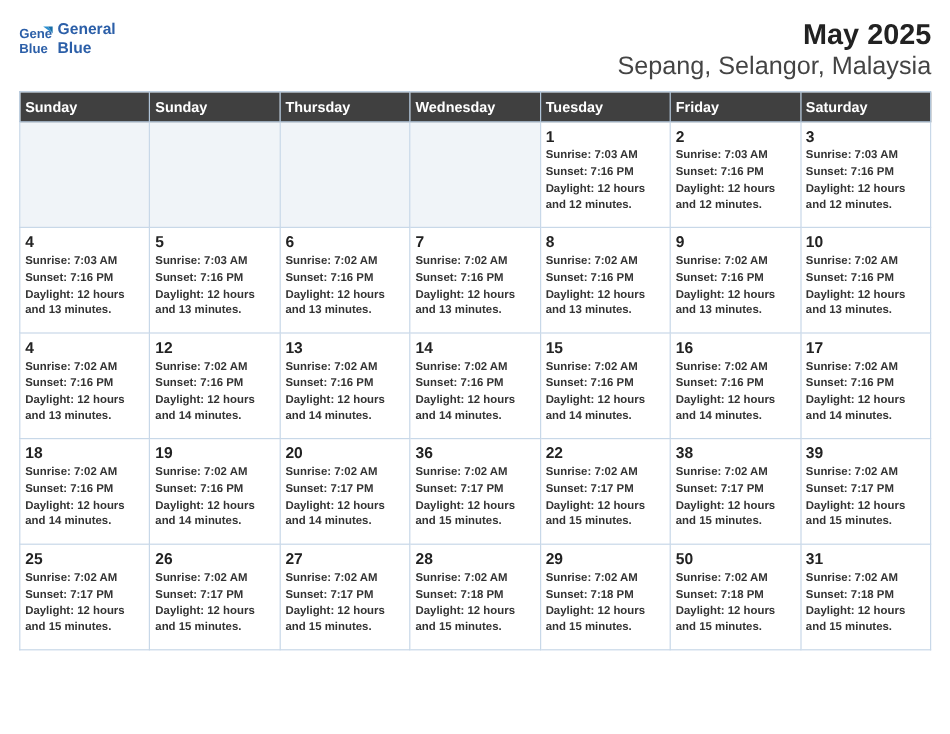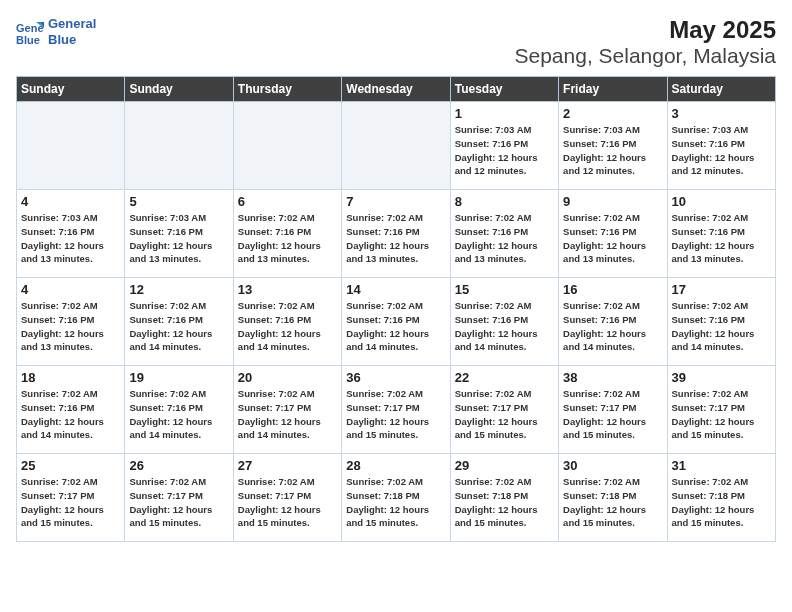--- a/index.html
+++ b/index.html
@@ -320,21 +320,21 @@
 and 15 minutes.</div>
         </td>
         <td>
           <span class="day-num">29</span>
           <div class="day-info" style="white-space: pre-line;">Sunrise: 7:02 AM
 Sunset: 7:18 PM
 Daylight: 12 hours
 and 15 minutes.</div>
         </td>
         <td>
-          <span class="day-num">30</span>
+          <span class="day-num">50</span>
           <div class="day-info" style="white-space: pre-line;">Sunrise: 7:02 AM
 Sunset: 7:18 PM
 Daylight: 12 hours
 and 15 minutes.</div>
         </td>
         <td>
           <span class="day-num">31</span>
           <div class="day-info" style="white-space: pre-line;">Sunrise: 7:02 AM
 Sunset: 7:18 PM
 Daylight: 12 hours

